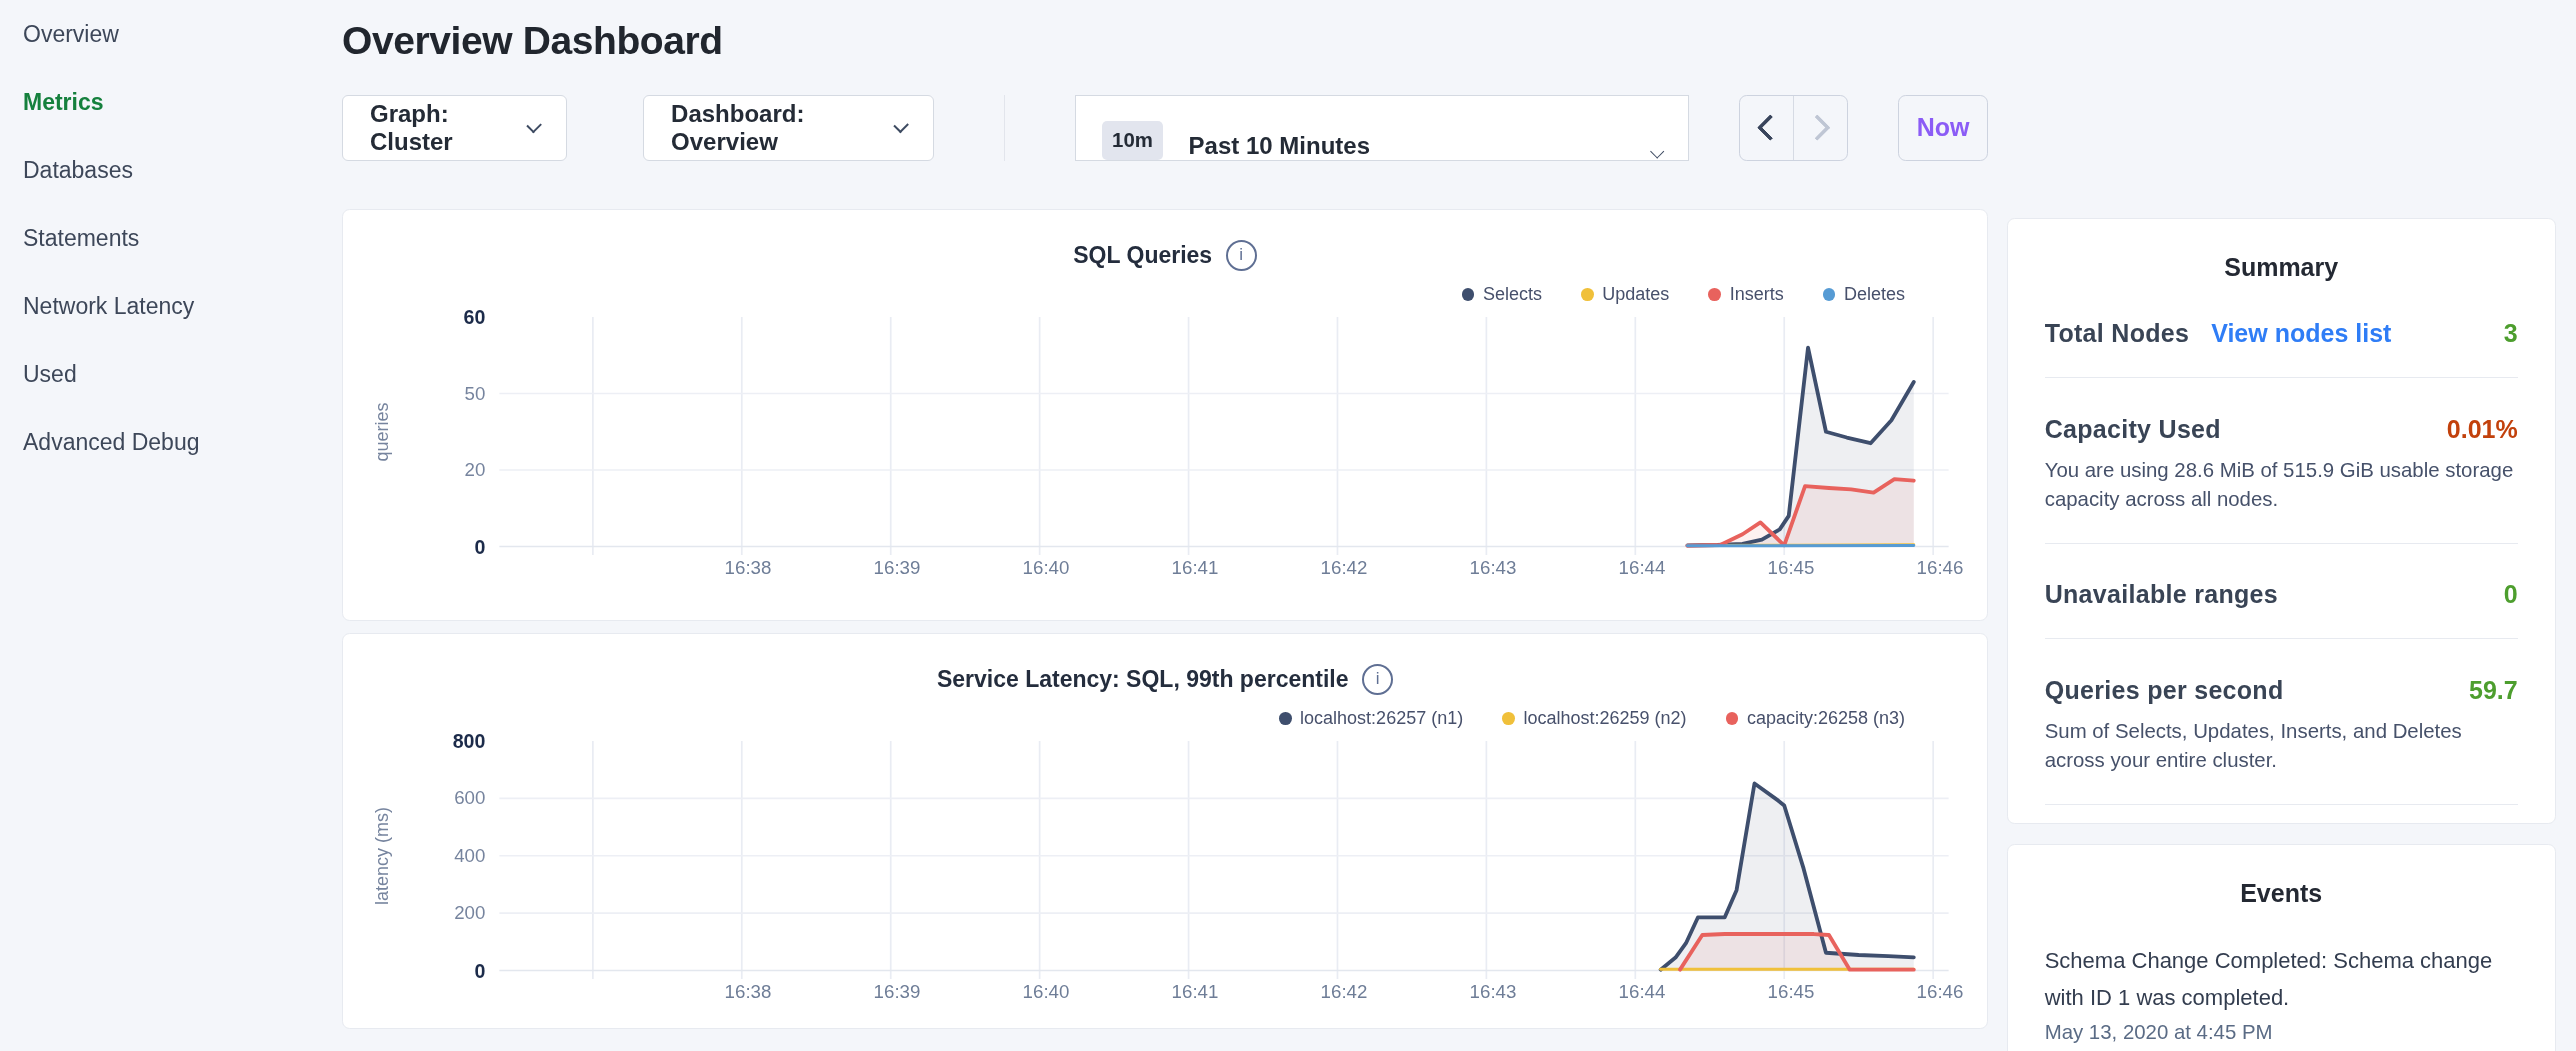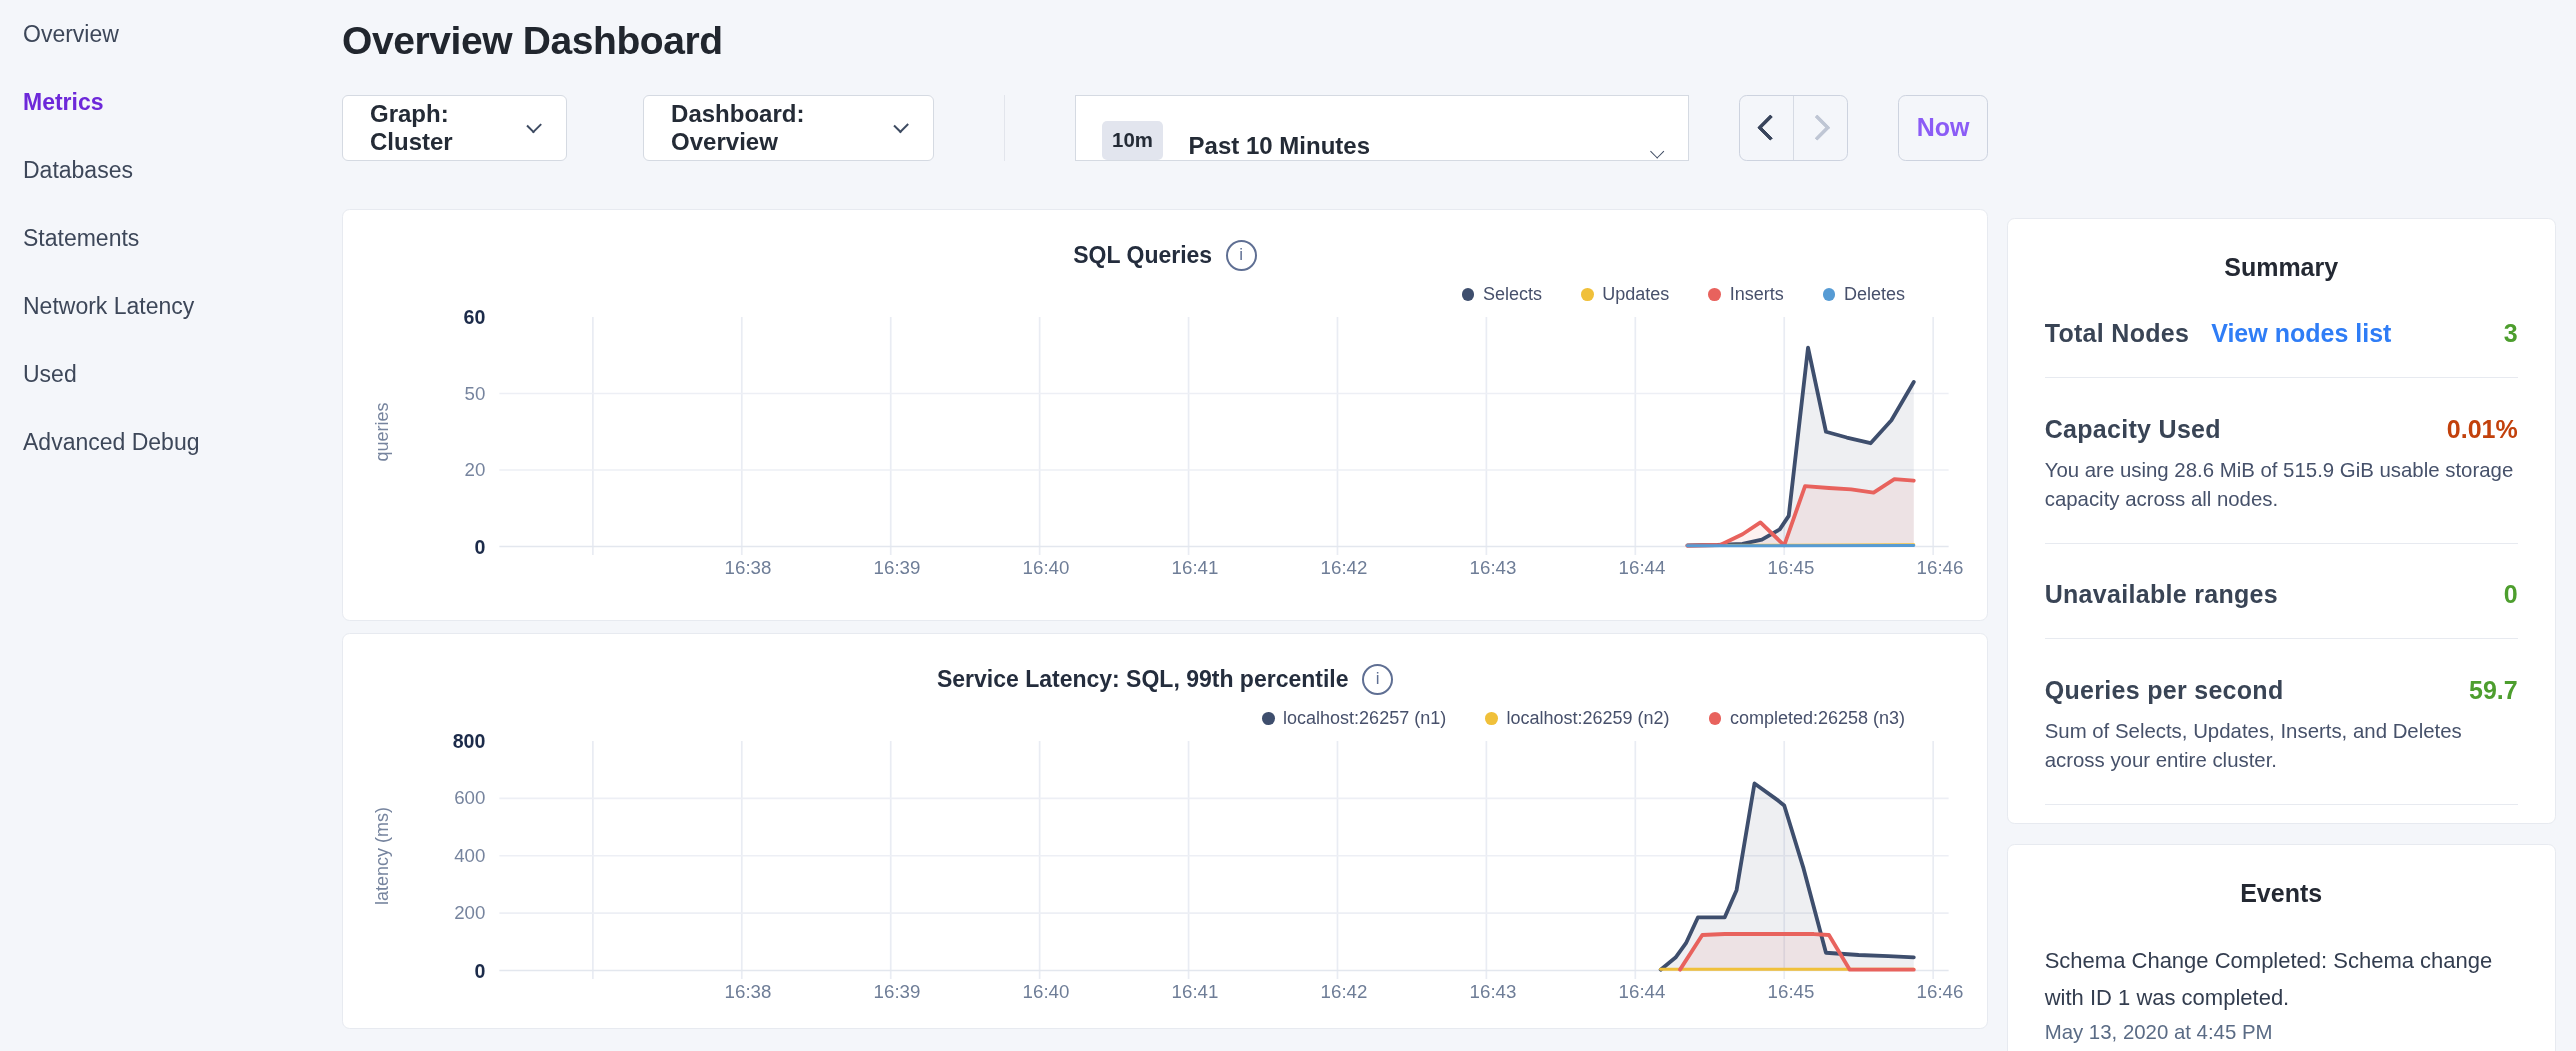--- a/index.html
+++ b/index.html
@@ -7,21 +7,21 @@
     width:2576px;height:1051px;overflow:hidden;position:relative;
     background:#f4f6fa;color:#394455;
     font-family:"Liberation Sans", sans-serif;
     -webkit-font-smoothing:antialiased;
   }
   .app{display:flex;width:2576px;height:1051px;}
 
   
   .sidebar{width:342px;flex-shrink:0;box-sizing:border-box;padding:22px 0 0 23px;}
   .nav-item{font-size:23px;line-height:24px;margin-bottom:44px;color:#3d4759;cursor:pointer;}
-  .nav-item.active{color:#6d28d9;font-weight:700;}
+  .nav-item.active{color:#15803d;font-weight:700;}
 
   
   .main{flex:1;min-width:0;padding-top:18.7px;}
   .page-title{font-size:39px;font-weight:600;color:#21262e;letter-spacing:-0.4px;margin:0 0 32px 0;}
   .content-row{display:flex;align-items:flex-start;}
   .charts-col{width:1646px;flex-shrink:0;}
 
   
   .controls{display:flex;align-items:stretch;height:66px;margin-bottom:48px;gap:32px;}
   .dropdown{background:#fff;border:0.9px solid #d5dae2;border-radius:6px;display:flex;align-items:center;
@@ -208,21 +208,21 @@
               <div class="legend-item">
                 <span class="legend-dot" style="background: rgb(62, 78, 109);"></span>
                 <span>localhost:26257 (n1)</span>
               </div>
               <div class="legend-item">
                 <span class="legend-dot" style="background: rgb(240, 192, 58);"></span>
                 <span>localhost:26259 (n2)</span>
               </div>
               <div class="legend-item">
                 <span class="legend-dot" style="background: rgb(232, 98, 93);"></span>
-                <span>completed:26258 (n3)</span>
+                <span>capacity:26258 (n3)</span>
               </div>
             </div>
           <div class="plot-row">
             <div class="y-axis">
               <span class="ylabel">latency (ms)</span>
             <div class="ytick bold" style="top: 230px;">0</div>
                 <div class="ytick" style="top: 172px;">200</div>
                 <div class="ytick" style="top: 115px;">400</div>
                 <div class="ytick" style="top: 57px;">600</div>
                 <div class="ytick bold" style="top: 0px;">800</div>

